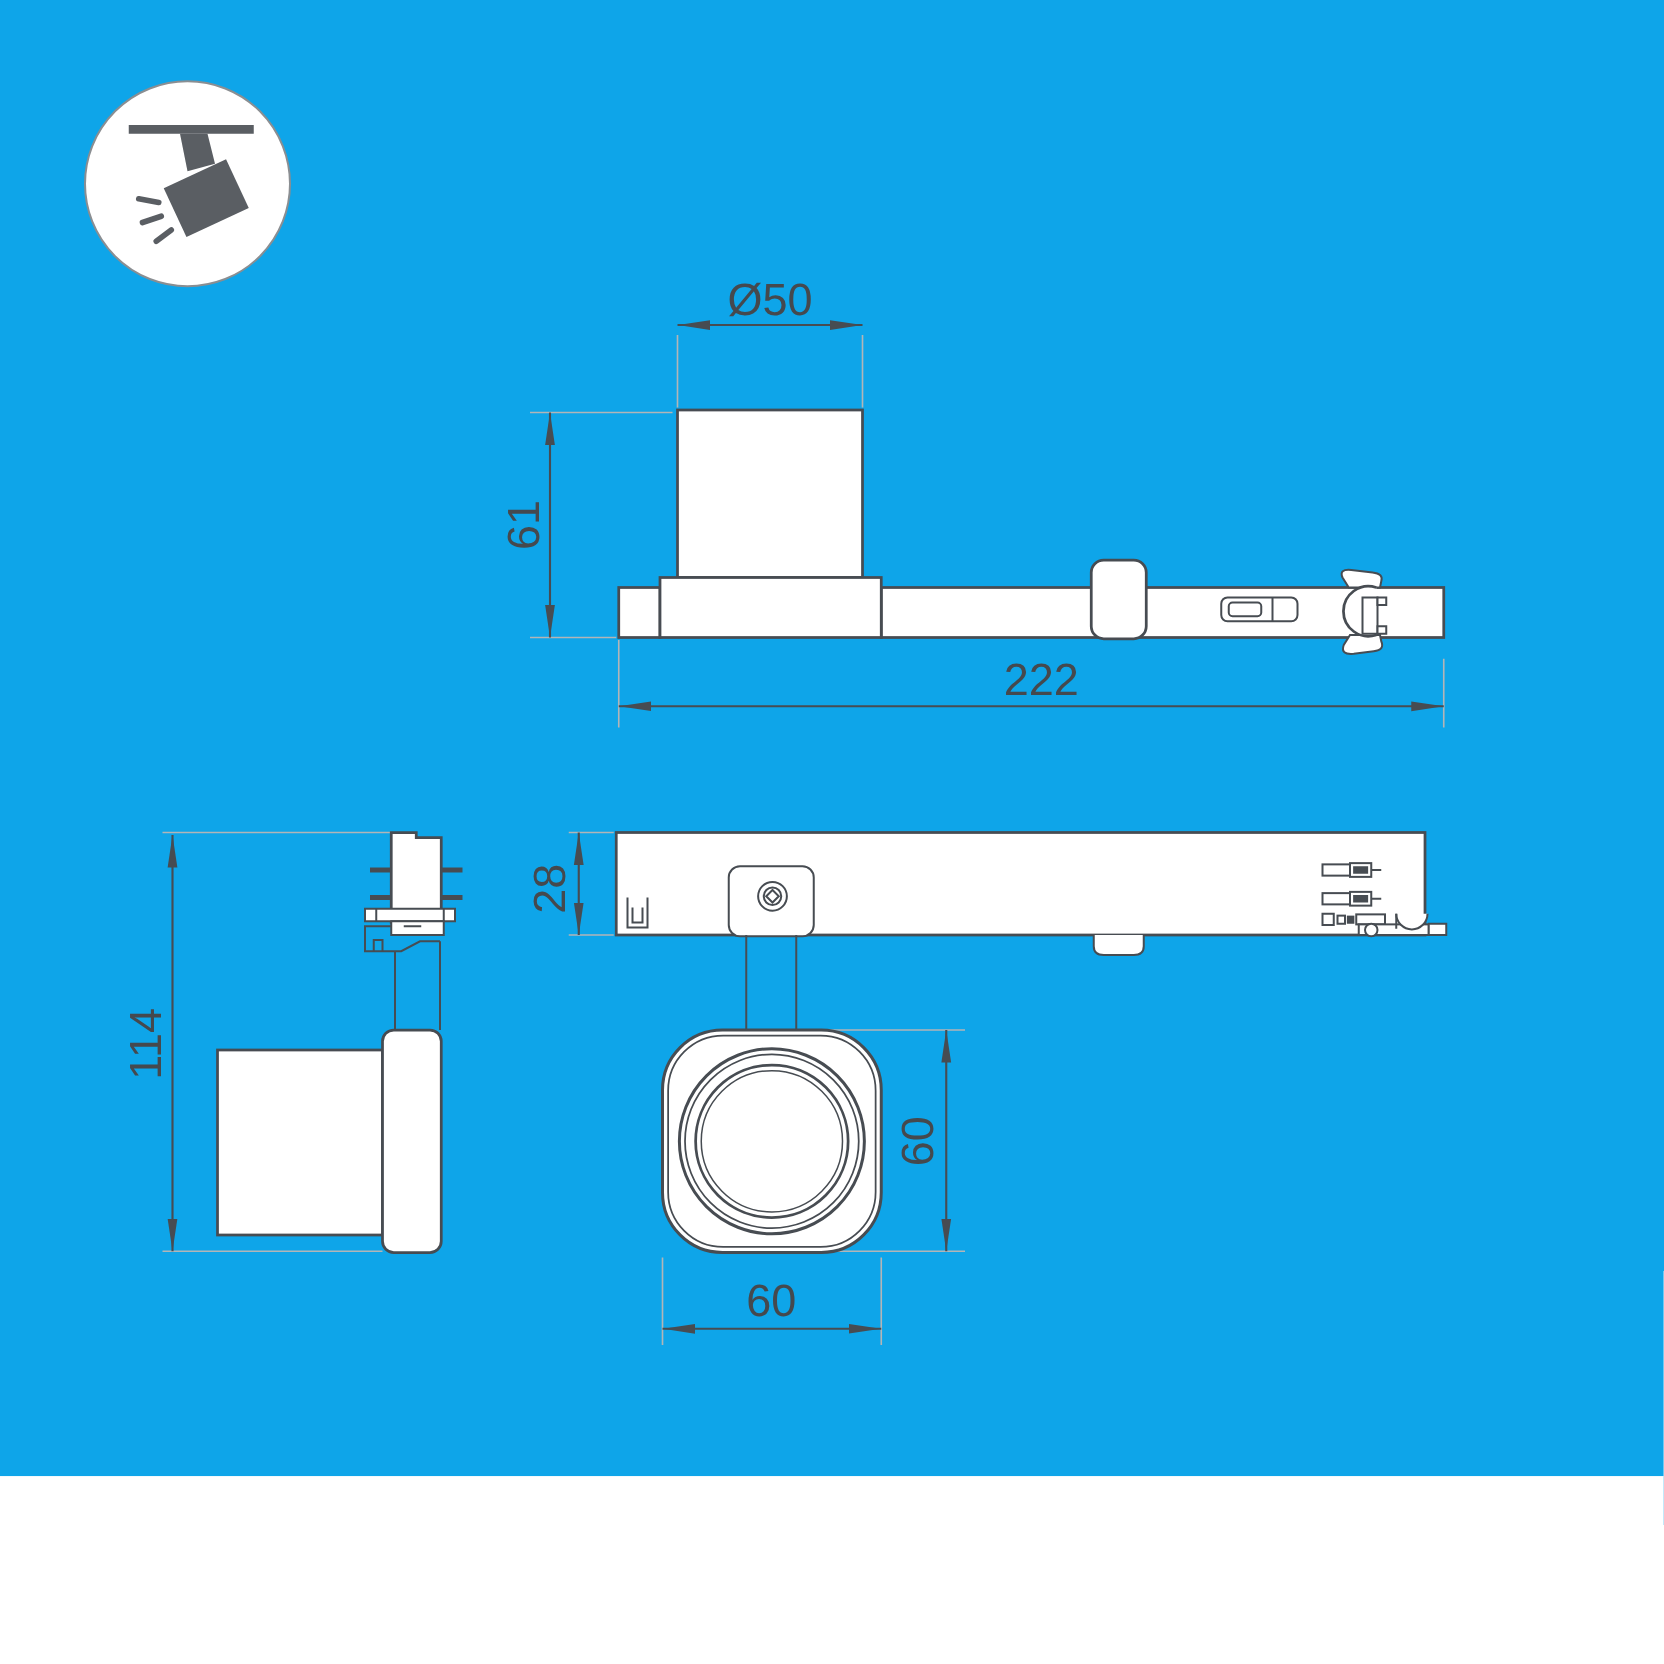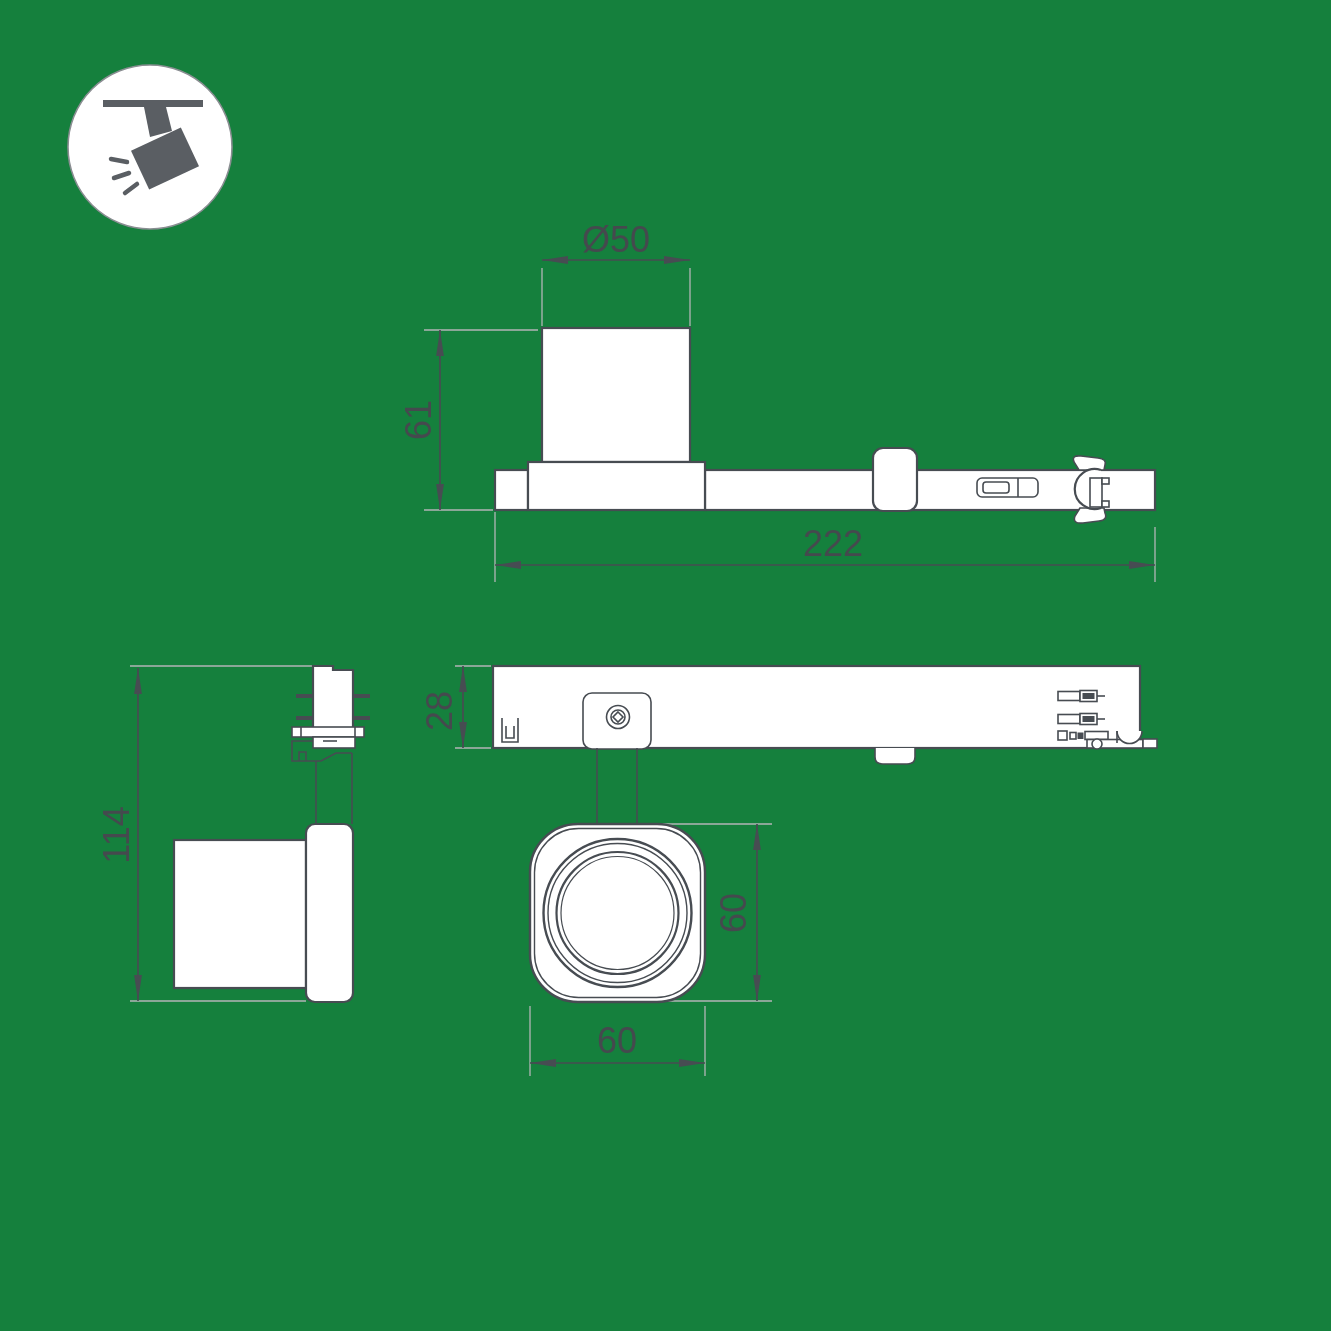--- a/index.html
+++ b/index.html
@@ -1,16 +1,16 @@
 <!DOCTYPE html>
 <html><head>
 <meta charset="utf-8">
 <style>
   html,body{margin:0;padding:0;background:#ffffff;}
-  .page{width:1331px;height:1331px;position:relative;background:#15803d;overflow:hidden;}
+  .page{width:1331px;height:1181px;position:relative;background:#0ea5e9;overflow:hidden;}
   svg{display:block;}
   text{font-family:"Liberation Sans", sans-serif;font-size:36px;fill:#45494e;}
   .part{fill:#ffffff;stroke:#474c52;stroke-width:2.2;}
   .part-thin{fill:#ffffff;stroke:#474c52;stroke-width:1.6;}
   .detail{fill:none;stroke:#474c52;stroke-width:1.6;}
   .detail-fill{fill:#474c52;stroke:none;}
   .ext{stroke:#b3b5b7;stroke-width:1.3;fill:none;}
   .dim{stroke:#474c52;stroke-width:1.7;fill:none;}
   .pin{stroke:#474c52;stroke-width:4;fill:none;}
 </style>

